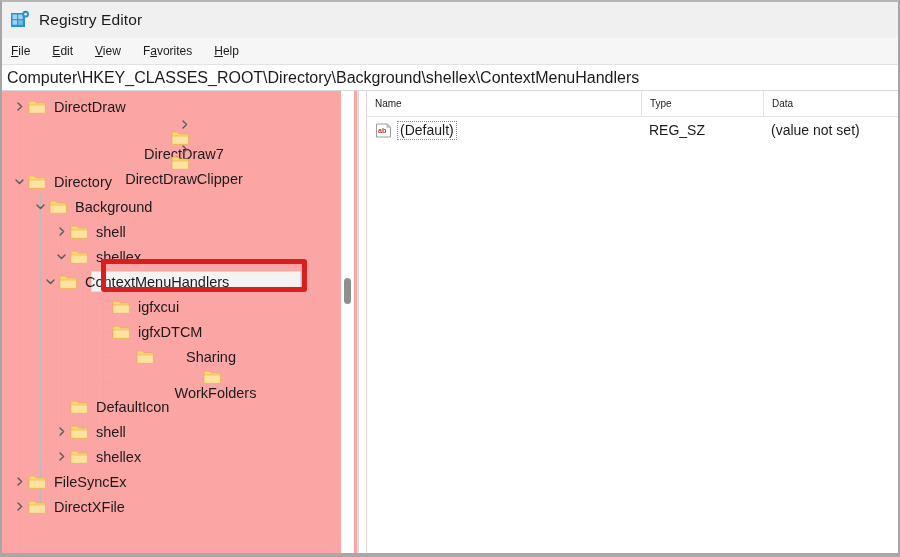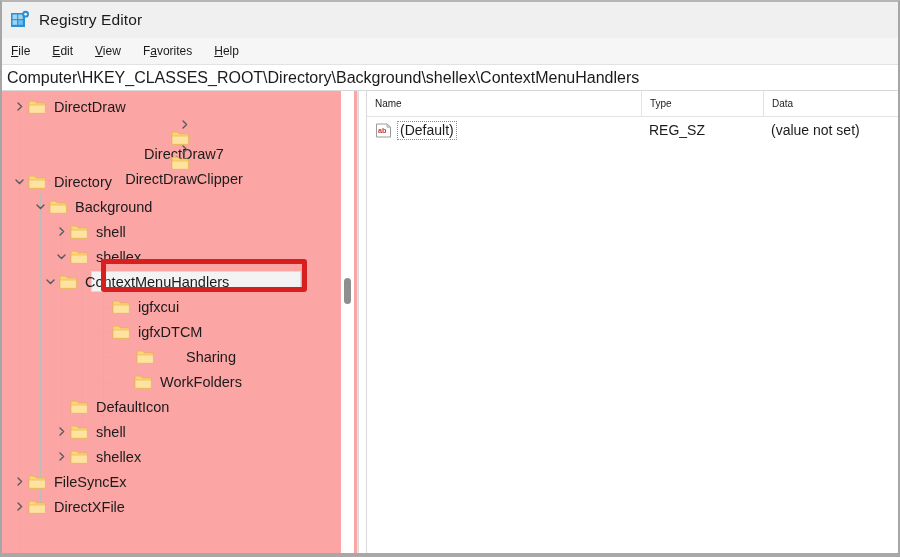--- a/index.html
+++ b/index.html
@@ -406,21 +406,21 @@
             <span class="node-label">igfxDTCM</span>
           </div>
           <div class="tree-row" style="padding-left: 93px; gap: 24px;">
             <span class="twisty"></span>
             <span class="folder"><svg width="19" height="16" viewBox="0 0 19 16">
                 <path d="M1 3.2 C1 2.5 1.4 2.1 2.1 2.1 H6.6 L8.3 3.9 H16.3 C17 3.9 17.4 4.3 17.4 5 V13.2 C17.4 13.9 17 14.3 16.3 14.3 H2.1 C1.4 14.3 1 13.9 1 13.2 Z" fill="#fcd575" stroke="#e3b451" stroke-width="0.8"></path>
                 <path d="M1 6.0 H17.4 V13.2 C17.4 13.9 17 14.3 16.3 14.3 H2.1 C1.4 14.3 1 13.9 1 13.2 Z" fill="#fde2a0" stroke="#e3b451" stroke-width="0.6"></path>
               </svg></span>
             <span class="node-label">Sharing</span>
           </div>
-          <div class="tree-row" style="padding-left: 115px;">
+          <div class="tree-row" style="padding-left: 72px; flex-direction: column;">
             <span class="twisty"></span>
             <span class="folder"><svg width="19" height="16" viewBox="0 0 19 16">
                 <path d="M1 3.2 C1 2.5 1.4 2.1 2.1 2.1 H6.6 L8.3 3.9 H16.3 C17 3.9 17.4 4.3 17.4 5 V13.2 C17.4 13.9 17 14.3 16.3 14.3 H2.1 C1.4 14.3 1 13.9 1 13.2 Z" fill="#fcd575" stroke="#e3b451" stroke-width="0.8"></path>
                 <path d="M1 6.0 H17.4 V13.2 C17.4 13.9 17 14.3 16.3 14.3 H2.1 C1.4 14.3 1 13.9 1 13.2 Z" fill="#fde2a0" stroke="#e3b451" stroke-width="0.6"></path>
               </svg></span>
             <span class="node-label">WorkFolders</span>
           </div>
           <div class="tree-row" style="padding-left: 51px;">
             <span class="twisty"></span>
             <span class="folder"><svg width="19" height="16" viewBox="0 0 19 16">

